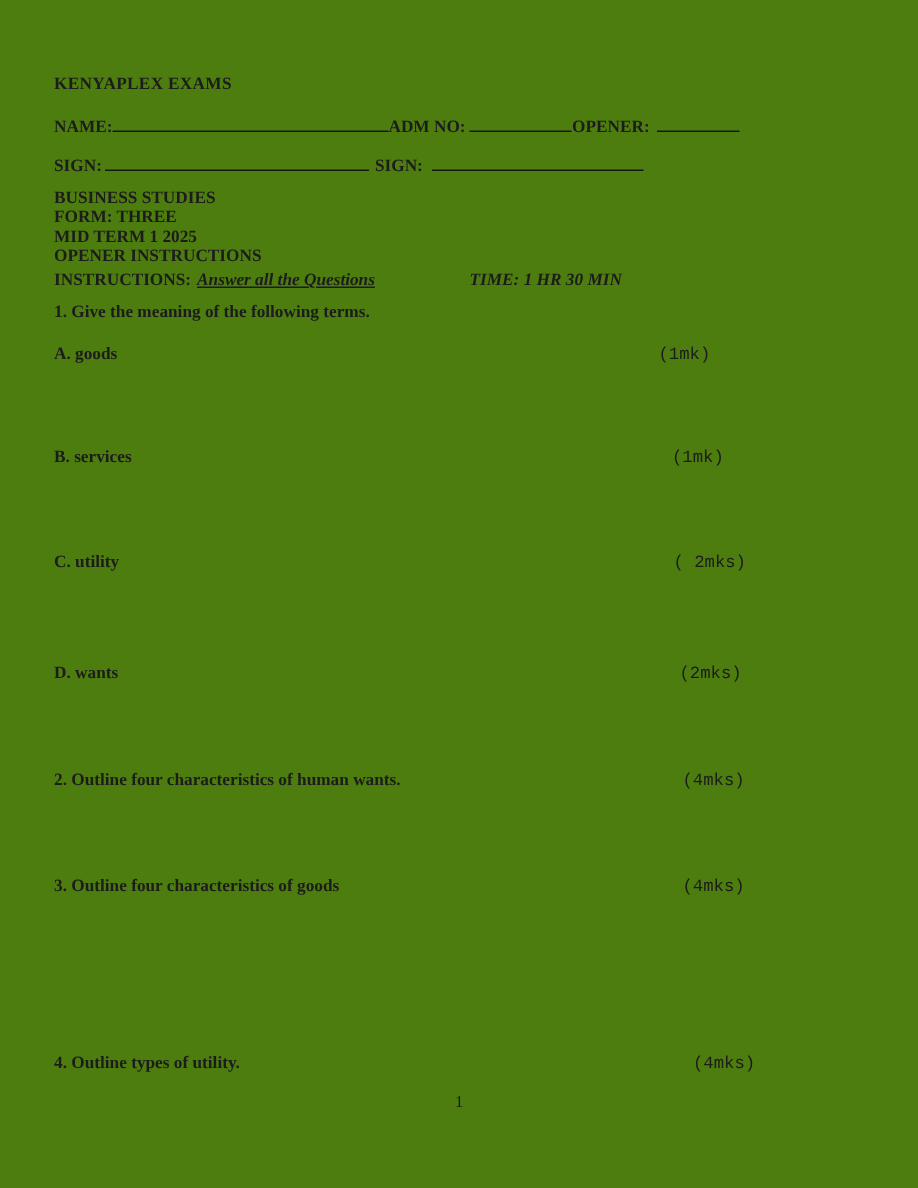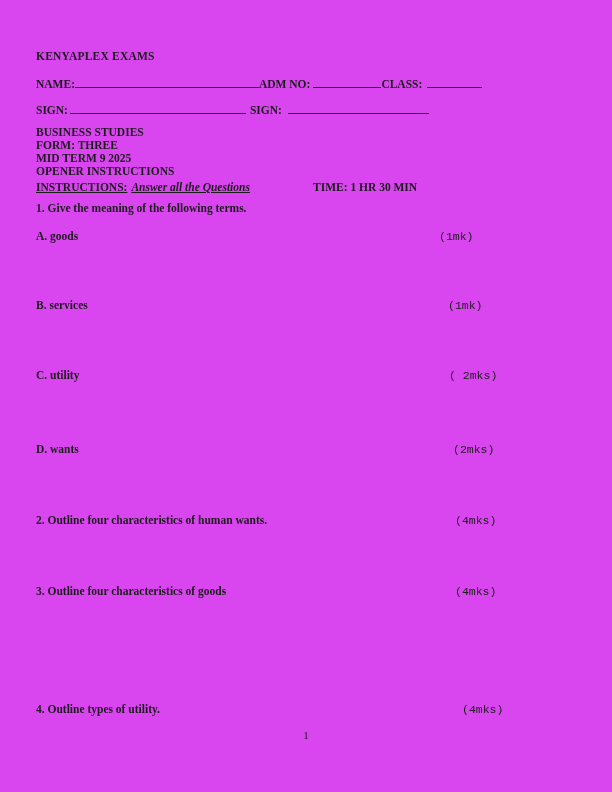--- a/index.html
+++ b/index.html
@@ -1,20 +1,20 @@
 <!DOCTYPE html>
 <html><head>
 <meta charset="utf-8">
 <style>
   html,body{margin:0;padding:0;}
   body{background:#ffffff;}
   .page{
     position:relative;
     width:612px;height:792px;
-    background:#d946ef;
+    background:#4d7c0f;
     color:#1c1c1c;
     font-family:"Liberation Serif","DejaVu Serif",serif;
     font-size:11.5px;
     overflow:hidden;
   }
   .line{position:absolute;left:36px;white-space:nowrap;line-height:13px;}
   .bold{font-weight:bold;}
   .board-title{font-weight:bold;letter-spacing:.2px;}
   .blank{
     display:inline-block;
@@ -22,47 +22,47 @@
     height:10px;
     vertical-align:baseline;
   }
   .blank-name{width:184px;}
   .blank-adm{width:68px;margin-left:3px;}
   .blank-class{width:55px;margin-left:5px;}
   .blank-date{width:176px;margin-left:2px;}
   .blank-sign{width:141px;margin-left:6px;}
   .sign-label{margin-left:4px;}
   .title-block{line-height:13.1px;font-weight:bold;}
-  .instructions-label{font-weight:bold;text-decoration:underline;}
+  .instructions-label{font-weight:bold;}
   .instructions-text{font-weight:bold;font-style:italic;margin-left:4px;text-decoration:underline;}
-  .time-alloc{position:absolute;left:277px;top:0;font-weight:bold;} 
+  .time-alloc{position:absolute;left:277px;top:0;font-weight:bold;font-style:italic;} 
   .qrow{position:absolute;left:36px;right:0;top:0;line-height:13px;}
   .qtext{position:absolute;left:0;white-space:nowrap;font-weight:bold;}
   .qmarks{position:absolute;white-space:nowrap;font-family:Liberation Mono, monospace;}
   .page-number{position:absolute;left:0;width:612px;text-align:center;font-size:11px;}
 </style>
 </head>
 <body>
 
 <div class="page">
 
   <div class="line board-title" style="top:50px;">KENYAPLEX EXAMS</div>
 
   <div class="line bold" style="top:77px;">
-    <span>NAME:</span><span class="blank blank-name"></span><span>ADM NO:</span><span class="blank blank-adm"></span><span>CLASS:</span><span class="blank blank-class"></span>
+    <span>NAME:</span><span class="blank blank-name"></span><span>ADM NO:</span><span class="blank blank-adm"></span><span>OPENER:</span><span class="blank blank-class"></span>
   </div>
 
   <div class="line bold" style="top:103px;">
     <span>SIGN:</span><span class="blank blank-date"></span><span class="sign-label">SIGN:</span><span class="blank blank-sign"></span>
   </div>
 
   <div class="line title-block" style="top:126px;">
     <div>BUSINESS STUDIES</div>
     <div>FORM: THREE</div>
-    <div>MID TERM 9 2025</div>
+    <div>MID TERM 1 2025</div>
     <div>OPENER INSTRUCTIONS</div>
   </div>
 
   <div class="line" style="top:181px;right:0;">
     <span class="instructions-label">INSTRUCTIONS:</span><span class="instructions-text">Answer all the Questions</span>
     <span class="time-alloc">TIME: 1 HR 30 MIN</span>
   </div>
 
   <div class="qrow" style="top:202px;">
     <span class="qtext">1. Give the meaning of the following terms.</span>

